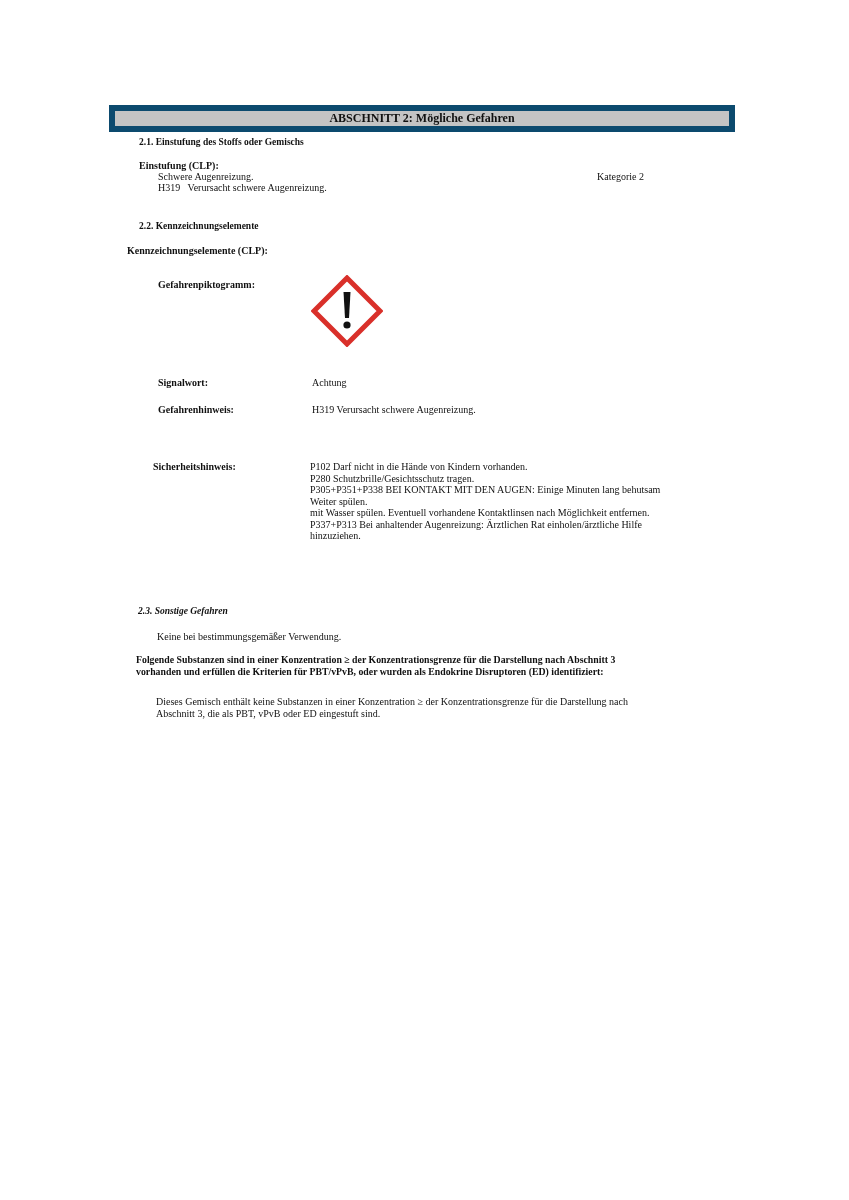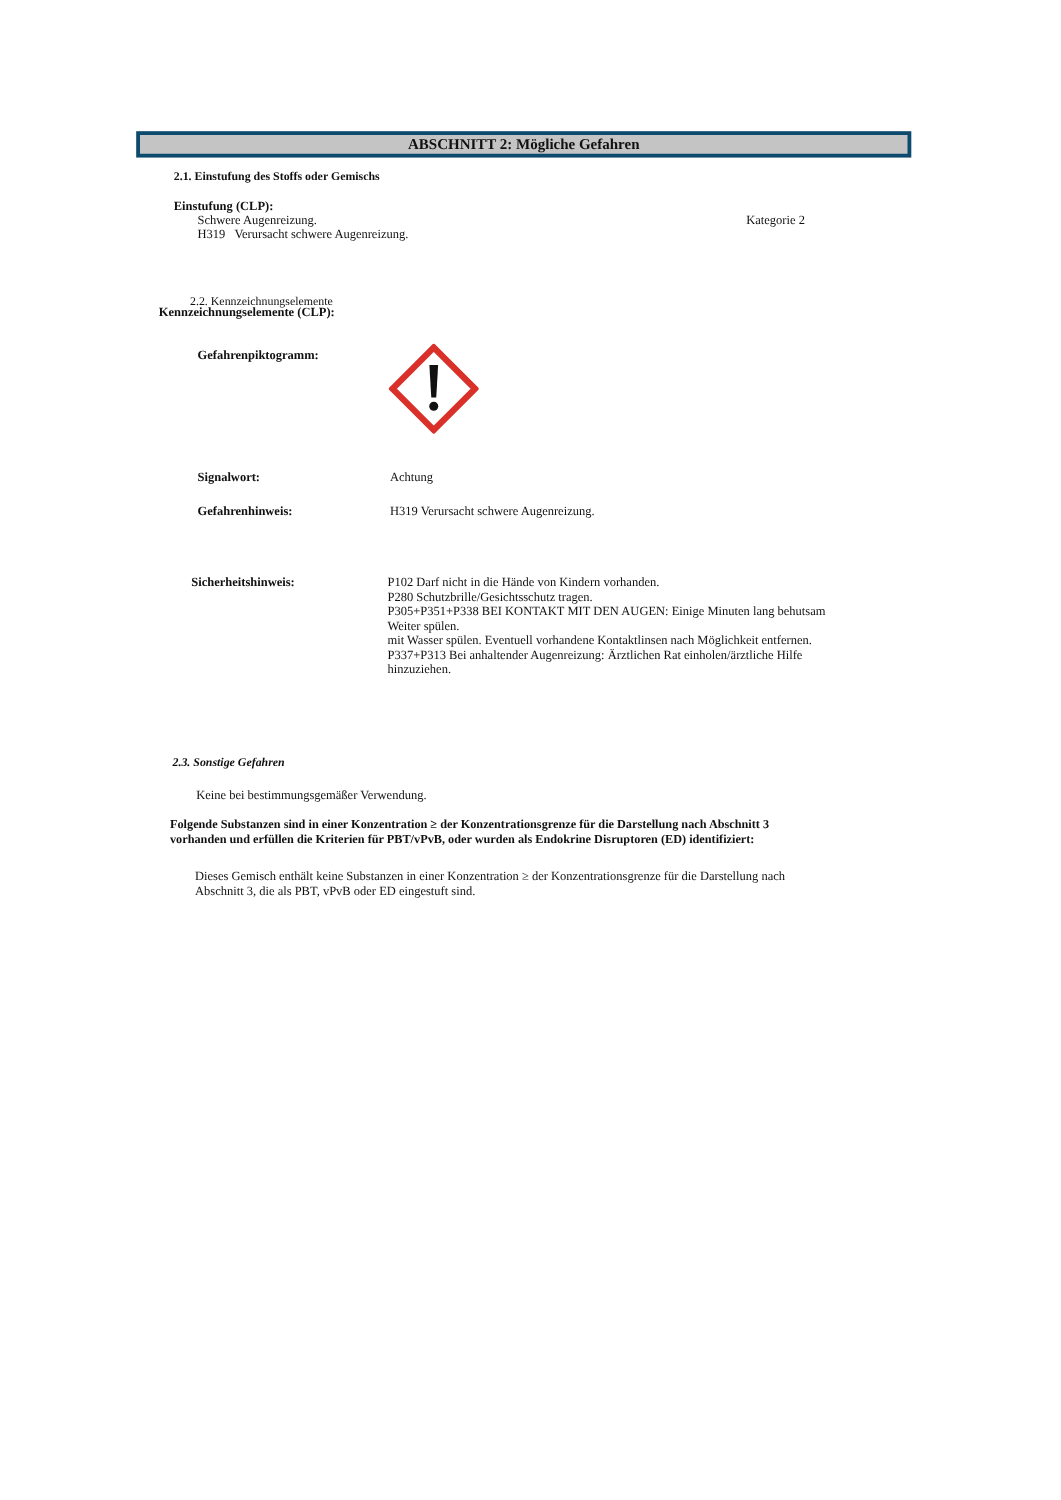--- a/index.html
+++ b/index.html
@@ -1,36 +1,36 @@
 <!DOCTYPE html>
 <html><head>
 <meta charset="utf-8">
 <style>
   html, body { margin:0; padding:0; background:#ffffff; }
   body { width:849px; height:1200px; position:relative; overflow:hidden;
          font-family:"Liberation Serif", "DejaVu Serif", serif; color:#111; font-size:10px; }
   .abs { position:absolute; white-space:nowrap; }
   .bold { font-weight:bold; }
   .header-bar { position:absolute; left:109px; top:105px; width:614px; height:15px;
-    background:#c4c4c4; border:3px solid #0c4a6e; text-align:center; font-weight:bold;
+    background:#c4c4c4; border:6px solid #0c4a6e; text-align:center; font-weight:bold;
     font-size:12px; line-height:15px; }
   .p-lines div { line-height:11.5px; }
 </style>
 </head>
 <body>
 
 <div class="header-bar">ABSCHNITT 2: Mögliche Gefahren</div>
 
 <div class="abs" style="left:139px;top:137px;font-size:9.5px;font-weight:bold;">2.1. Einstufung des Stoffs oder Gemischs</div>
 <div class="abs bold" style="left:139px;top:160px;">Einstufung (CLP):</div>
 <div class="abs" style="left:158px;top:171px;">Schwere Augenreizung.</div>
 <div class="abs" style="left:597px;top:171px;">Kategorie 2</div>
 <div class="abs" style="left:158px;top:182px;white-space:pre;">H319   Verursacht schwere Augenreizung.</div>
 
-<div class="abs" style="left:152px;top:221px;font-size:9.5px;font-weight:normal;margin-top:16px;">2.2. Kennzeichnungselemente</div>
+<div class="abs" style="left:139px;top:221px;font-size:9.5px;font-weight:bold;">2.2. Kennzeichnungselemente</div>
 <div class="abs bold" style="left:127px;top:245px;">Kennzeichnungselemente (CLP):</div>
 <div class="abs bold" style="left:158px;top:279px;">Gefahrenpiktogramm:</div>
 
 <div class="abs" style="left:311px;top:275px;width:72px;height:72px;">
   <svg width="72" height="72" viewBox="0 0 72 72">
     <polygon points="36,3 69,36 36,69 3,36" fill="#ffffff" stroke="#d9302a" stroke-width="5"></polygon>
     <path d="M32.5,17 h7 l-1.5,26 h-4 z" fill="#111"></path>
     <circle cx="36" cy="50" r="3.6" fill="#111"></circle>
   </svg>
 </div>

